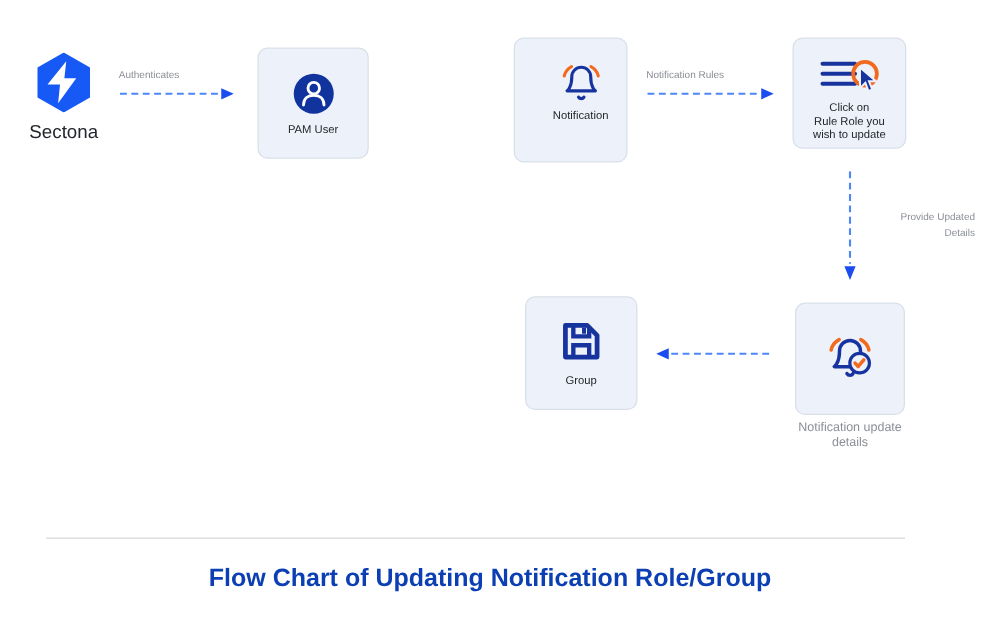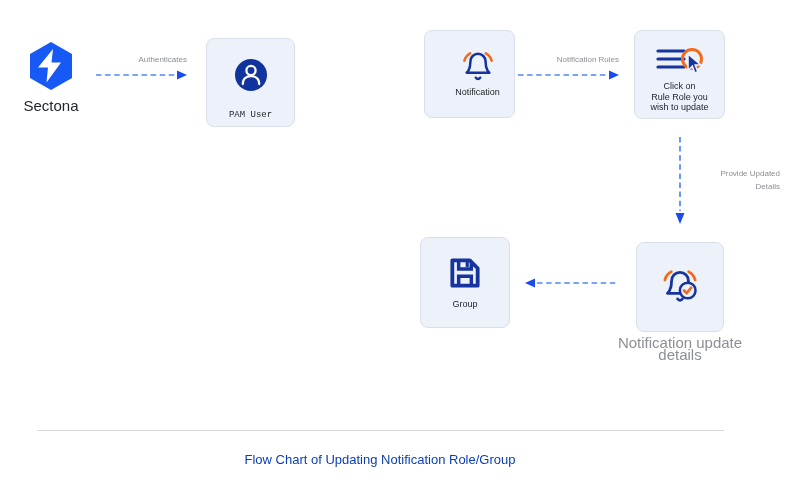--- a/index.html
+++ b/index.html
@@ -22,29 +22,29 @@
   }
   .node-lines{
     font-size:9px;color:#23262c;line-height:10.5px;text-align:center;
   }
 
   
   .logo-group{left:11px;top:42px;width:80px;display:flex;flex-direction:column;align-items:center;}
   .logo-label{margin-top:7px;font-size:15px;color:#23262c;}
 
   
-  .harrow{display:flex;flex-direction:column;align-items:flex-end;}
+  .harrow{display:flex;flex-direction:column;align-items:flex-start;}
   .arrow-label{font-size:8px;color:#8b8f96;line-height:10px;margin-bottom:4px;white-space:nowrap;}
   .gray-lines{font-size:8px;color:#8b8f96;line-height:12.5px;}
-  .outside-label{font-size:15px;color:#8b8f96;line-height:12px;text-align:center;}
+  .outside-label{font-size:10px;color:#8b8f96;line-height:12px;text-align:center;}
 
   .divider{left:37px;top:430px;width:687px;height:1px;background:#d9d9d9;}
   .chart-title{
-    left:0;top:452px;width:760px;text-align:center;
-    font-size:13px;font-weight:400;color:#0c3fb3;
+    left:12px;top:452px;width:760px;text-align:center;
+    font-size:20px;font-weight:700;color:#0c3fb3;
   }
 </style>
 </head>
 <body>
 
 <div class="stage">
 
   <div class="abs logo-group">
     <svg width="44" height="48" viewBox="0 0 44 48">
       <polygon points="22,0 43,12 43,36 22,48 1,36 1,12" fill="#1659f5"></polygon>
@@ -60,25 +60,25 @@
       <polygon points="82,1.5 92,6 82,10.5" fill="#1b4cf0"></polygon>
     </svg>
   </div>
 
   <div class="node-box" style="left:206px;top:38px;width:89px;height:89px;padding-top:19px;">
     <svg width="34" height="34" viewBox="0 0 34 34">
       <circle cx="17" cy="17" r="16" fill="#10339e"></circle>
       <circle cx="17" cy="12.5" r="4.6" fill="none" stroke="#ffffff" stroke-width="2.3"></circle>
       <path d="M8.8 26 C8.8 20.6 12.5 18.2 17 18.2 C21.5 18.2 25.2 20.6 25.2 26" fill="none" stroke="#ffffff" stroke-width="2.3" stroke-linecap="round"></path>
     </svg>
-    <div class="node-label" style="margin-top:18px;font-family:Liberation Mono, monospace;">PAM User</div>
+    <div class="node-label" style="margin-top:6px;">PAM User</div>
   </div>
 
 
-  <div class="node-box" style="left:424px;top:30px;width:91px;height:88px;padding-top:19px;padding-left:16px;">
+  <div class="node-box" style="left:411px;top:30px;width:91px;height:100px;padding-top:19px;padding-left:16px;">
     <svg width="38" height="34" viewBox="-3 -1 30 27">
       <path d="M18 8A6 6 0 0 0 6 8c0 7-3 9-3 9h18s-3-2-3-9" fill="none" stroke="#17349e" stroke-width="2" stroke-linecap="round" stroke-linejoin="round"></path>
       <path d="M13.73 21a2 2 0 0 1-3.46 0" fill="none" stroke="#17349e" stroke-width="2" stroke-linecap="round"></path>
       <path d="M1.2 7.5 A9 9 0 0 1 5.8 1.6" fill="none" stroke="#f26a1e" stroke-width="2" stroke-linecap="round"></path>
       <path d="M22.8 7.5 A9 9 0 0 0 18.2 1.6" fill="none" stroke="#f26a1e" stroke-width="2" stroke-linecap="round"></path>
     </svg>
     <div class="node-label" style="margin-top:3px;">Notification</div>
   </div>
 
   <div class="abs harrow" style="left:517px;top:55px;width:102px;">

